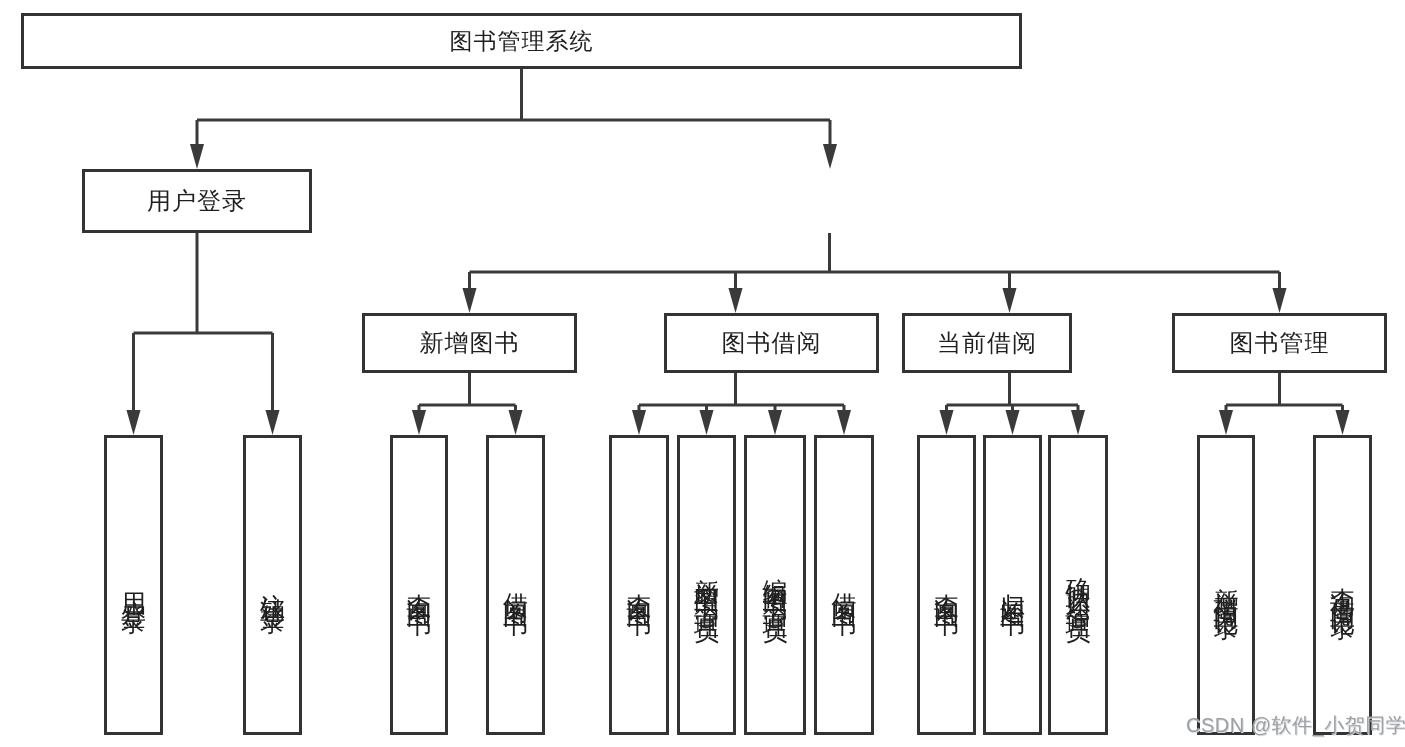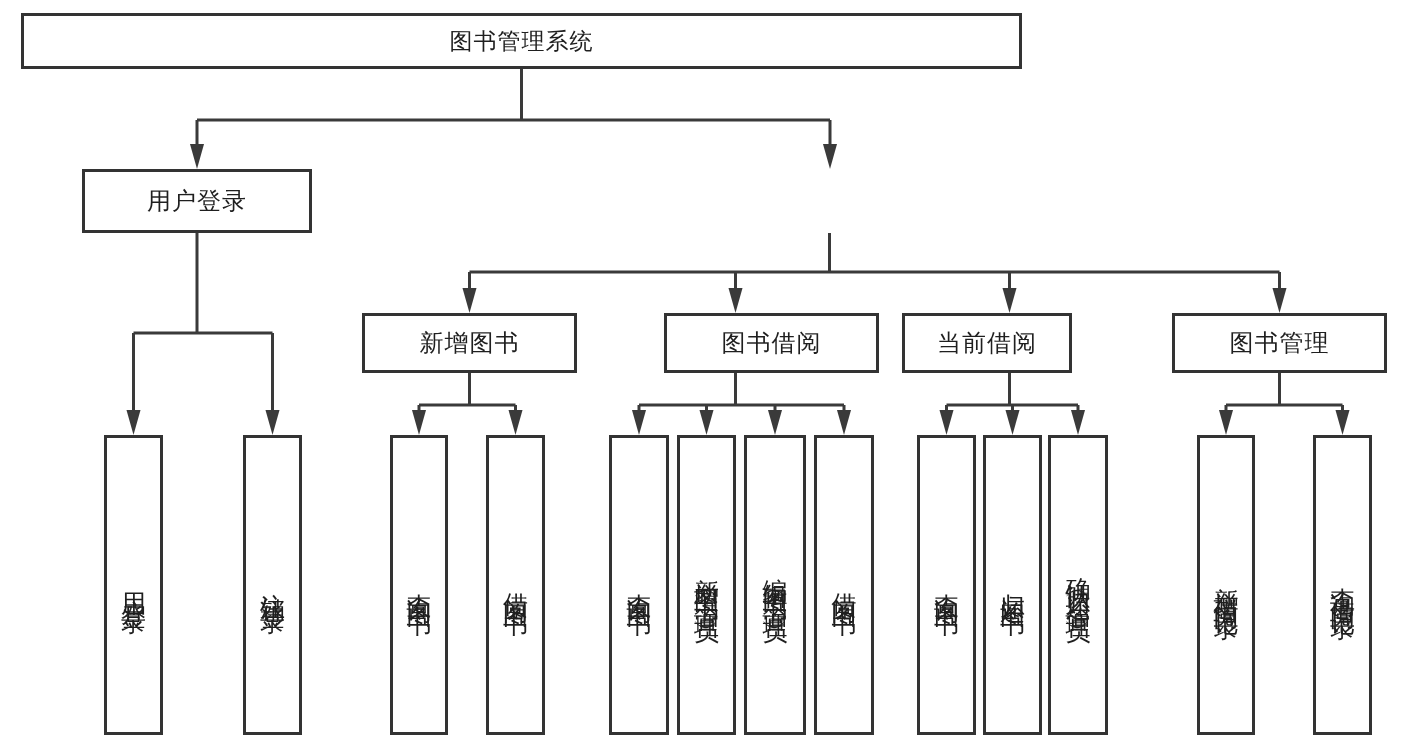--- a/index.html
+++ b/index.html
@@ -169,14 +169,15 @@
     <span>确认归还（管理员）</span>
   </div>
 
   <div class="node vbox" style="left:1197px;top:435px;width:58px;height:300px">
     <span>新增借阅记录</span>
   </div>
   <div class="node vbox" style="left:1313px;top:435px;width:59px;height:300px">
     <span>查询借阅记录</span>
   </div>
 
+  <div class="watermark">CSDN @软件_小贺同学</div>
 
 </div>
 
 </body></html>

